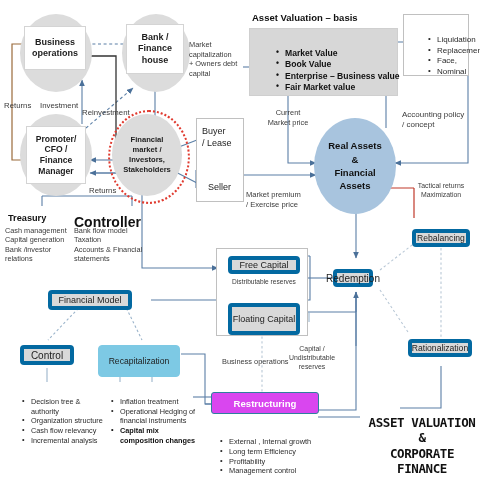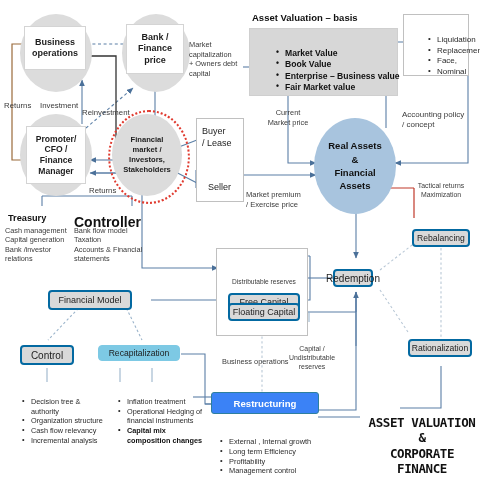--- a/index.html
+++ b/index.html
@@ -14,32 +14,32 @@
   
   .wbox{
     background:#ffffff;border:1px solid #d4d4d4;
     display:flex;align-items:center;justify-content:center;text-align:center;
     font-weight:bold;line-height:1.25;color:#1d1d1d;
   }
   .greyell{
     background:#dcdcdc;border-radius:50%;
   }
   .greybox{
-    background:#d9d9d9;border:2px solid #0369a1;border-radius:4px;
+    background:#d9d9d9;border:4px solid #0369a1;border-radius:4px;
     display:flex;align-items:center;justify-content:center;text-align:center;
     color:#1d1d1d;
   }
   .plainbox{
     background:#ffffff;border:1px solid #c0c0c0;
   }
   .shadedbox{
     background:#d7d7d7;border:1px solid #cfcfcf;
   }
   .tealbox{
-    background:#3b82f6;border:1px solid #2e7f9e;border-radius:3px;
+    background:#d946ef;border:1px solid #2e7f9e;border-radius:3px;
     display:flex;align-items:center;justify-content:center;
     color:#ffffff;font-weight:bold;
   }
   .cyanbox{
     background:#7dc9e4;border:1px solid #7dc9e4;border-radius:4px;
     display:flex;align-items:center;justify-content:center;
     color:#1d1d1d;
   }
   .lbl{position:absolute;color:#3a3a3a;line-height:1.3;}
   .lbl.c{text-align:center;}
@@ -180,21 +180,21 @@
     <div>
       <div>Business</div>
       <div>operations</div>
     </div>
   </div>
 
   <div class="node wbox" style="left:126px;top:24px;width:58px;height:50px;font-size:9px;">
     <div>
       <div>Bank /</div>
       <div>Finance</div>
-      <div>price</div>
+      <div>house</div>
     </div>
   </div>
 
   <div class="node wbox" style="left:26px;top:126px;width:60px;height:58px;font-size:8.6px;">
     <div>
       <div>Promoter/</div>
       <div>CFO /</div>
       <div>Finance</div>
       <div>Manager</div>
     </div>
@@ -302,27 +302,27 @@
     <span>Controller</span>
   </div>
   <div class="lbl" style="left:74px;top:226px;width:78px;font-size:7.3px;">
     <div>Bank flow model</div>
     <div>Taxation</div>
     <div>Accounts &amp; Financial</div>
     <div>statements</div>
   </div>
 
   <div class="node plainbox" style="left:216px;top:248px;width:92px;height:88px;"></div>
-  <div class="node greybox" style="left:228px;top:256px;width:72px;height:18px;font-size:9px;margin-top:37px;">
+  <div class="node greybox" style="left:228px;top:256px;width:72px;height:18px;font-size:9px;">
     <span>Free Capital</span>
   </div>
   <div class="lbl c" style="left:222px;top:278px;width:84px;font-size:6.6px;">
     <span>Distributable reserves</span>
   </div>
-  <div class="node greybox" style="left:228px;top:303px;width:72px;height:18px;font-size:9px;">
+  <div class="node greybox" style="left:228px;top:303px;width:72px;height:32px;font-size:9px;">
     <span>Floating Capital</span>
   </div>
 
   <div class="node greybox" style="left:333px;top:269px;width:40px;height:18px;font-size:10px;">
     <span>Redemption</span>
   </div>
 
   <div class="node greybox" style="left:412px;top:229px;width:58px;height:18px;font-size:8.6px;">
     <span>Rebalancing</span>
   </div>
@@ -330,32 +330,32 @@
     <span>Rationalization</span>
   </div>
 
   <div class="node greybox" style="left:48px;top:290px;width:84px;height:20px;font-size:9px;">
     <span>Financial Model</span>
   </div>
 
   <div class="node greybox" style="left:20px;top:345px;width:54px;height:20px;font-size:10px;">
     <span>Control</span>
   </div>
-  <div class="node cyanbox" style="left:98px;top:345px;width:82px;height:16px;font-size:8.6px;">
+  <div class="node cyanbox" style="left:98px;top:345px;width:82px;height:32px;font-size:8.6px;">
     <span>Recapitalization</span>
   </div>
 
   <ul class="b" style="position:absolute;left:6px;top:381px;width:84px;font-size:7.3px;color:#2b2b2b;">
     <li>Decision tree &amp; authority</li>
     <li>Organization structure</li>
     <li>Cash flow relevancy</li>
     <li>Incremental analysis</li>
   </ul>
 
-  <ul class="b" style="position:absolute;left:102px;top:381px;width:92px;font-size:7.3px;color:#2b2b2b;">
+  <ul class="b" style="position:absolute;left:95px;top:381px;width:92px;font-size:7.3px;color:#2b2b2b;">
     <li>Inflation treatment</li>
     <li>Operational Hedging of financial instruments</li>
     <li style="font-weight:bold;color:#111;">Capital mix composition changes</li>
   </ul>
 
   <div class="node tealbox" style="left:211px;top:392px;width:108px;height:22px;font-size:9.6px;">
     <span>Restructuring</span>
   </div>
   <ul class="b" style="position:absolute;left:204px;top:421px;width:118px;font-size:7.4px;color:#2b2b2b;">
     <li>External , Internal growth</li>

